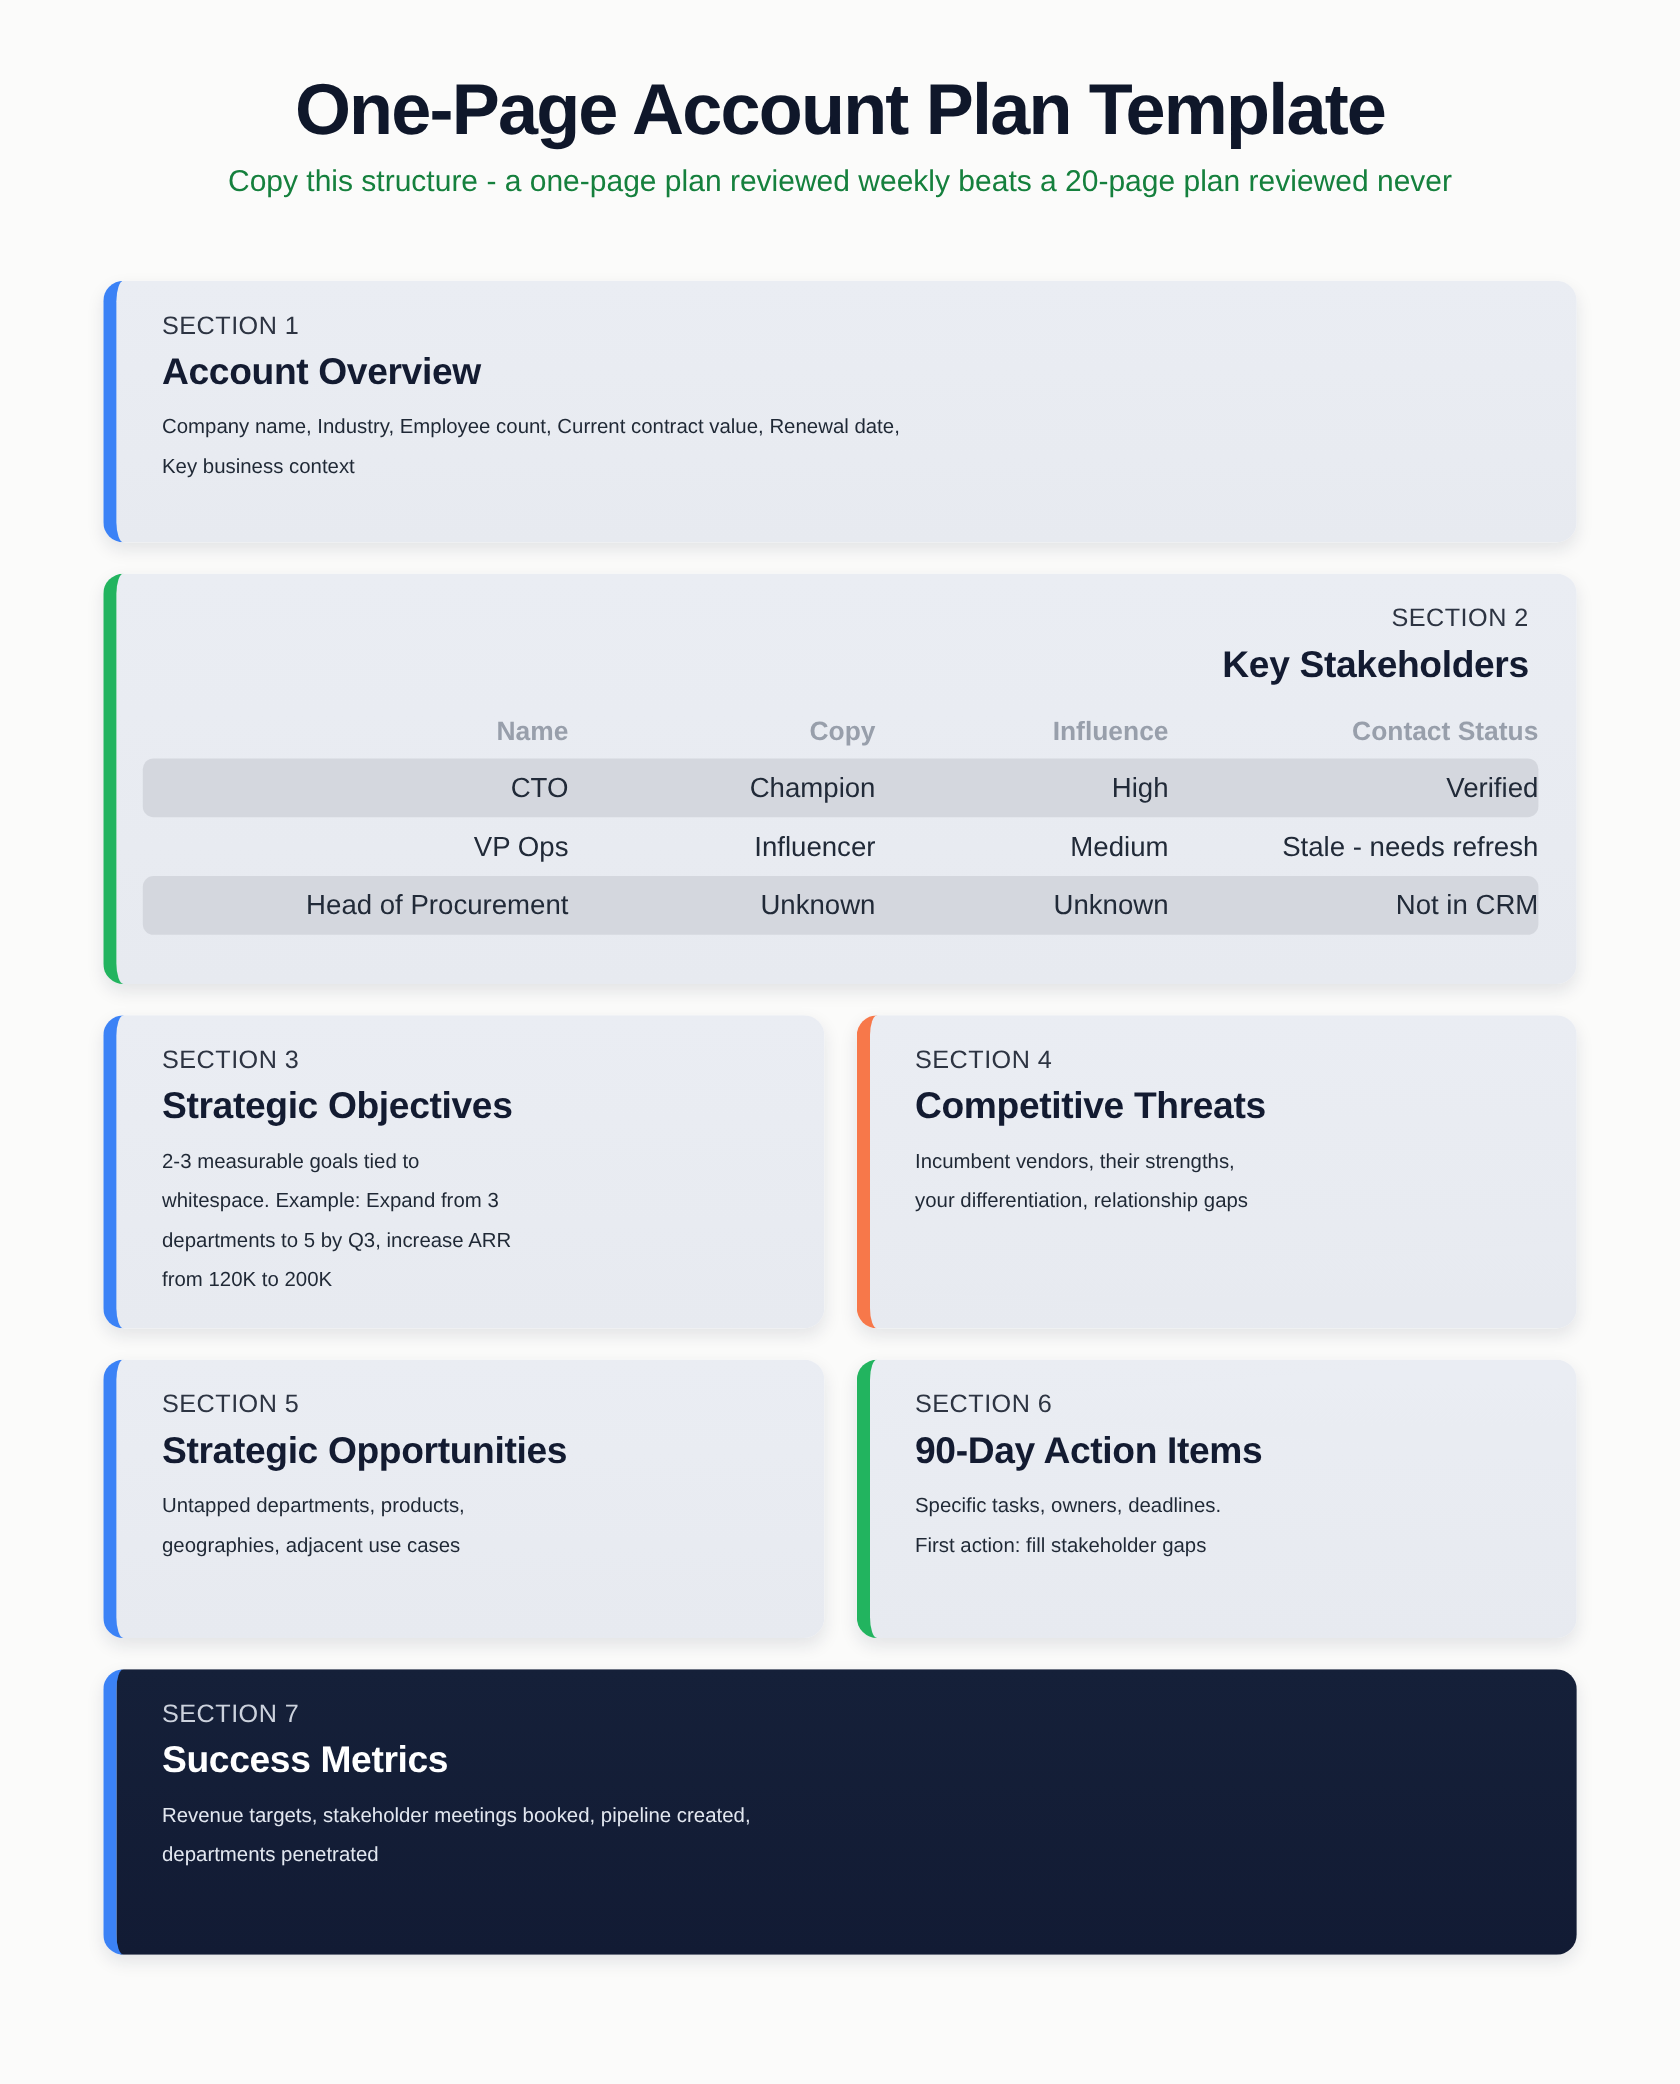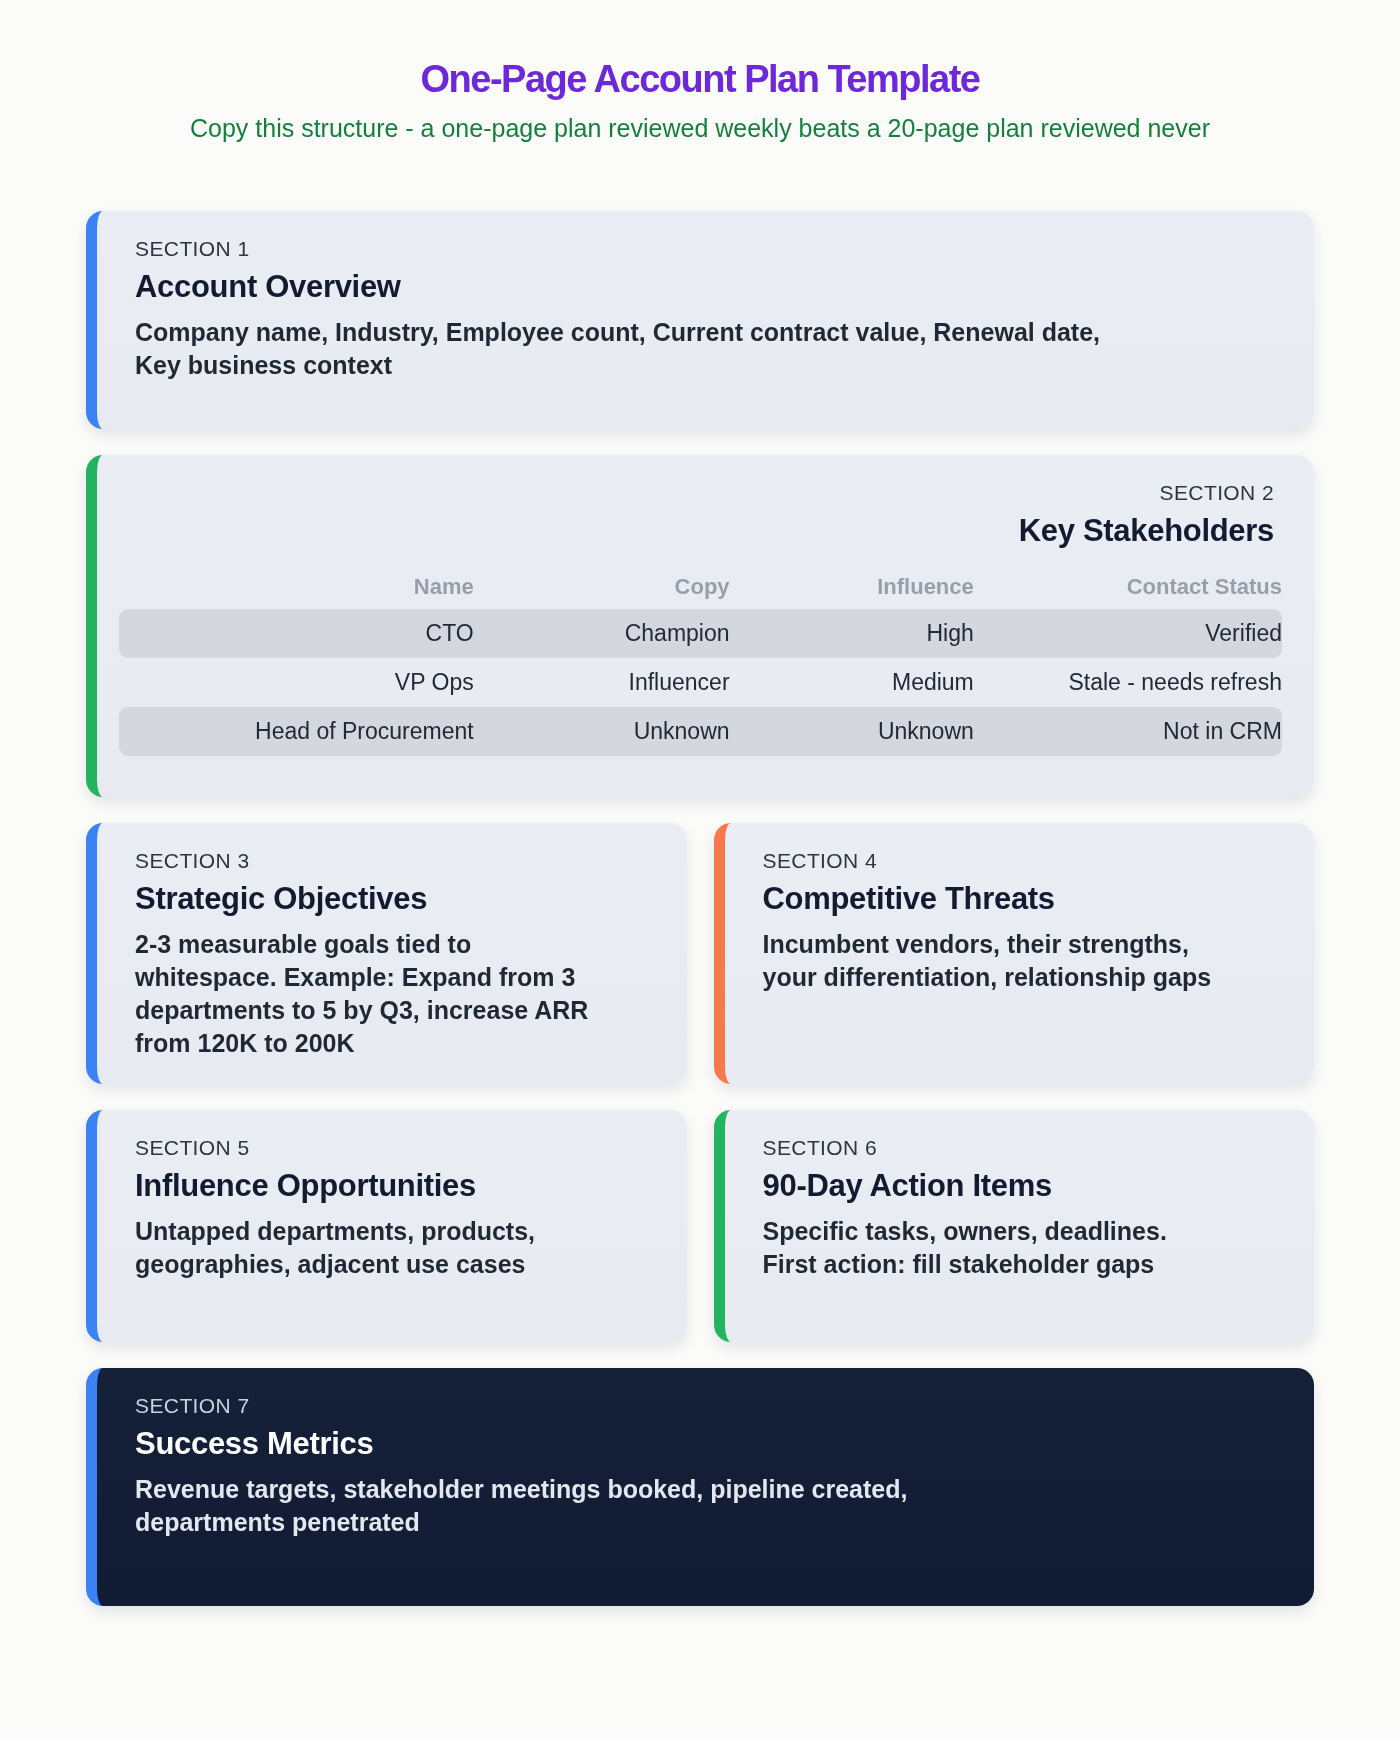--- a/index.html
+++ b/index.html
@@ -10,24 +10,24 @@
     color:#1f2835;
     overflow:hidden;
   }
   .page {
     width:1228px;
     margin:0 auto;
     padding-top:60px;
   }
   .page-title {
     text-align:center;
-    font-size:38px;
+    font-size:60px;
     font-weight:800;
     letter-spacing:-1.5px;
-    color:#6d28d9;
+    color:#0f172a;
     line-height:1.05;
   }
   .page-subtitle {
     text-align:center;
     font-size:25px;
     color:#15803d;
     margin-top:14px;
   }
   .cards {
     margin-top:68px;
@@ -64,25 +64,24 @@
   }
   .card-title {
     font-size:31px;
     font-weight:700;
     color:#131b31;
     line-height:34px;
     margin-bottom:12px;
     letter-spacing:-0.3px;
   }
   .card-body {
-    font-size:25px;
+    font-size:17px;
     color:#1f2835;
     line-height:33px;
     white-space:pre-line;
-    font-weight:bold;
   }
   
   .card.dark {
     background:linear-gradient(180deg,#152039 0%,#121b34 100%);
   }
   .card.dark .section-label { color:#ccd2dd; }
   .card.dark .card-title    { color:#ffffff; }
   .card.dark .card-body     { color:#e2e7f0; }
   
   .stk-table {
@@ -175,21 +174,21 @@
         <div class="section-label">SECTION 4</div>
         <h2 class="card-title">Competitive Threats</h2>
         <p class="card-body">Incumbent vendors, their strengths,
 your differentiation, relationship gaps</p>
       </section>
     </div>
 
     <div class="row2 r56">
       <section class="card accent-blue">
         <div class="section-label">SECTION 5</div>
-        <h2 class="card-title">Influence Opportunities</h2>
+        <h2 class="card-title">Strategic Opportunities</h2>
         <p class="card-body">Untapped departments, products,
 geographies, adjacent use cases</p>
       </section>
       <section class="card accent-green">
         <div class="section-label">SECTION 6</div>
         <h2 class="card-title">90-Day Action Items</h2>
         <p class="card-body">Specific tasks, owners, deadlines.
 First action: fill stakeholder gaps</p>
       </section>
     </div>

